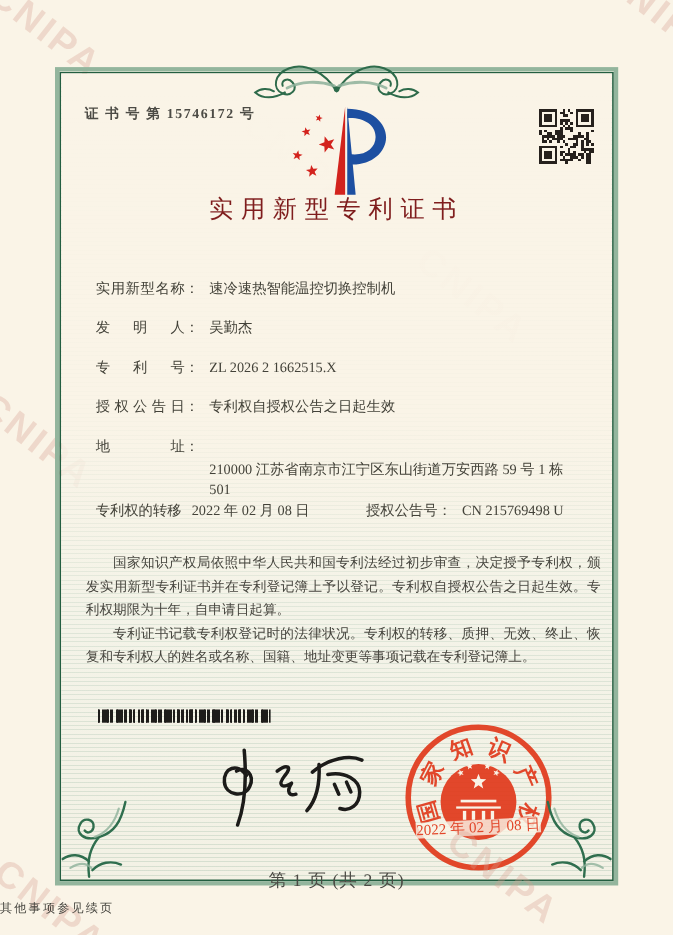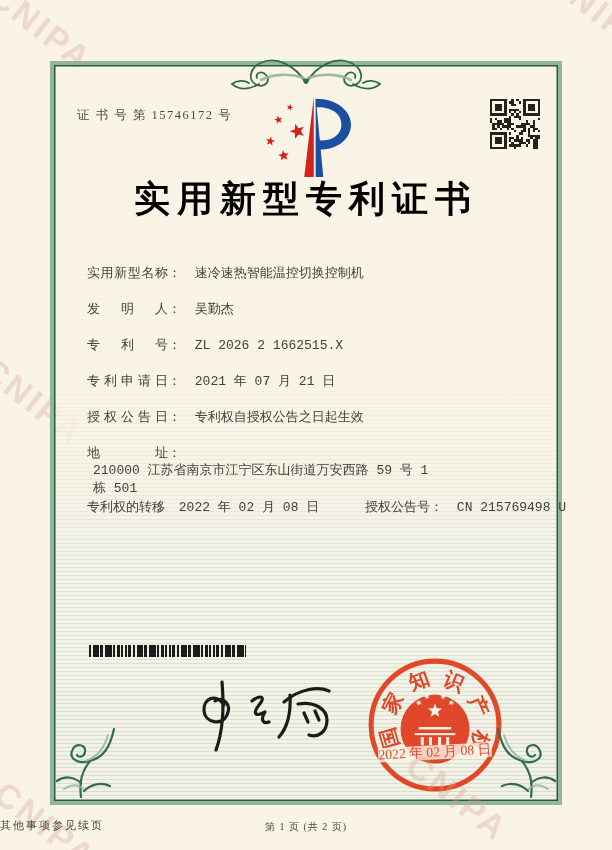--- a/index.html
+++ b/index.html
@@ -31,56 +31,56 @@
                       rgba(236,242,233,0.45) 68%, rgba(222,233,222,0.25) 100%),
       repeating-linear-gradient(180deg, rgba(122,162,136,0.30) 0 1px, rgba(122,162,136,0) 1px 4px);
   }
   .frame-content { position:absolute; inset:0; z-index:3; }
   
   .ornament-top { position:absolute; left:50%; top:-18px; transform:translateX(-50%); z-index:4; }
   .corner { position:absolute; bottom:-4px; width:70px; height:82px; z-index:4; }
   .corner.left { left:-4px; }
   .corner.right { right:-4px; transform:scaleX(-1); }
   
-  .cert-no { position:absolute; left:23px; top:42px; font-size:12.5px; letter-spacing:1.5px; color:#4c4b45; }
+  .cert-no { position:absolute; left:23px; top:30px; font-size:12.5px; letter-spacing:1.5px; color:#4c4b45;font-weight:bold; }
   .logo { position:absolute; left:207px; top:30px; }
   .qr { position:absolute; left:436px; top:34px; width:50px; height:50px; }
   .doc-title {
     position:absolute; left:0; right:0; top:110px; text-align:center;
-    font-size:36px; font-weight:bold; letter-spacing:7px; color:#000000;
-  }
-  
-  .fields { position:absolute; left:33px; top:200px; right:20px; font-size:13px; color:#434239;font-family:Liberation Mono, monospace; }
+    font-size:22px; font-weight:normal; letter-spacing:7px; color:#7f1d1d;
+  }
+  
+  .fields { position:absolute; left:33px; top:188px; right:20px; font-size:13px; color:#434239; }
   .field-row { margin-bottom:19px; line-height:17px; white-space:nowrap; }
   .field-row.row-address { margin-bottom:2px; white-space:normal; }
   .f-label {
     display:inline-block; width:81px; text-align:justify; text-align-last:justify;
     vertical-align:top;
   }
   .f-colon { display:inline-block; vertical-align:top; }
   .f-value { display:inline-block; vertical-align:top; margin-left:6px; }
-  .row-address .f-value { width:344px; line-height:17.5px; }
-  .dual .pair2 { margin-left:38px; }
+  .row-address .f-value { width:344px; line-height:17.5px;margin-top:21px; }
+  .dual .pair2 { margin-left:48px; }
   
   .body-text {
     position:absolute; left:24px; top:436px; width:468px;
     font-size:12.4px; line-height:21.5px; text-align:justify; color:#46453e;
   }
   .body-text p { text-indent:2em; }
   
   .barcode {
     position:absolute; left:35px; top:580px; width:157px; height:12px;
     background:
       repeating-linear-gradient(90deg,#1d1c1a 0 2px,rgba(0,0,0,0) 2px 4px),
       repeating-linear-gradient(90deg,#1d1c1a 0 1px,rgba(0,0,0,0) 1px 6px,#1d1c1a 6px 9px,rgba(0,0,0,0) 9px 11px);
   }
   .officer { position:absolute; left:38px; top:634px; font-size:13.5px; color:#333128; line-height:27px; }
   .signature { position:absolute; left:132px; top:610px; }
   .seal { position:absolute; left:310px; top:589px; width:142px; height:142px; opacity:0.93; mix-blend-mode:multiply; }
-  .page-indicator { position:absolute; left:0; right:0; top:725px; text-align:center; font-size:10px; color:#4b4a44; letter-spacing:1px;margin-top:30px; }
+  .page-indicator { position:absolute; left:0; right:0; top:725px; text-align:center; font-size:16px; color:#4b4a44; letter-spacing:1px; }
   .continuation { position:absolute; left:0; right:0; top:818px; text-align:left; font-size:11px; color:#45443e; letter-spacing:2px; z-index:2; }
 </style>
 </head>
 <body>
 
 <div class="page">
 
   <div class="wm" style="left:-18px; top:8px;">CNIPA</div>
   <div class="wm" style="left:540px; top:-8px;">CNIPA</div>
   <div class="wm" style="left:212px; top:126px; z-index:2;">CNIPA</div>
@@ -300,40 +300,38 @@
         </div>
         <div class="field-row">
           <span class="f-label">发明人</span><span class="f-colon">：</span>
           <span class="f-value">吴勤杰</span>
         </div>
         <div class="field-row">
           <span class="f-label">专利号</span><span class="f-colon">：</span>
           <span class="f-value">ZL 2026 2 1662515.X</span>
         </div>
         <div class="field-row">
-          <span class="f-label">专利申请日</span><span class="f-colon">：</span>
-          <span class="f-value">2021 年 07 月 21 日</span>
-        </div>
-        <div class="field-row">
           <span class="f-label">授权公告日</span><span class="f-colon">：</span>
           <span class="f-value">专利权自授权公告之日起生效</span>
         </div>
         <div class="field-row row-address">
           <span class="f-label">地址</span><span class="f-colon">：</span>
           <span class="f-value">210000 江苏省南京市江宁区东山街道万安西路 59 号 1 栋 501</span>
         </div>
         <div class="field-row dual">
           <span class="pair1"><span class="f-label" style="width:65px">专利权的转移</span><span class="f-colon">：</span>
           <span class="f-value">2022 年 02 月 08 日</span></span>
           <span class="pair2"><span class="f-label" style="width:65px">授权公告号</span><span class="f-colon">：</span>
           <span class="f-value">CN 215769498 U</span></span>
         </div>
       </div>
 
       <div class="body-text">
+        <p>国家知识产权局依照中华人民共和国专利法经过初步审查，决定授予专利权，颁发实用新型专利证书并在专利登记簿上予以登记。专利权自授权公告之日起生效。专利权期限为十年，自申请日起算。</p>
+        <p>专利证书记载专利权登记时的法律状况。专利权的转移、质押、无效、终止、恢复和专利权人的姓名或名称、国籍、地址变更等事项记载在专利登记簿上。</p>
       </div>
 
       <div class="barcode"></div>
 
 
       <svg class="signature" width="160" height="80" viewBox="0 0 160 80">
         <g fill="none" stroke="#1c1b19" stroke-width="3.2" stroke-linecap="round" stroke-linejoin="round">
           <path d="M38,30 C30,18 17,23 18,36 C19,48 36,51 41,40 C46,29 37,21 29,26"></path>
           <path d="M36,7 C38,30 37,56 30,75"></path>
           <path d="M66,26 C75,19 80,22 73,30 C66,39 70,42 79,37 C74,45 77,49 83,47"></path>

